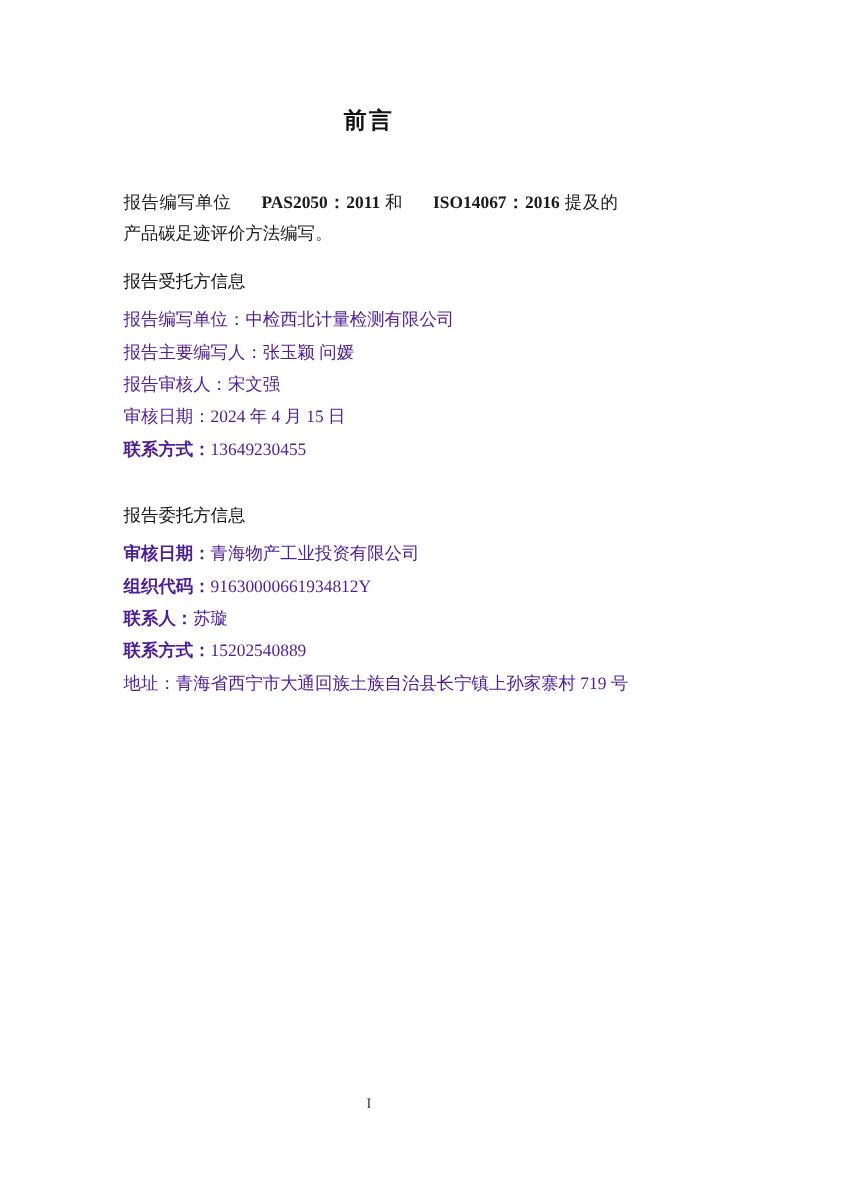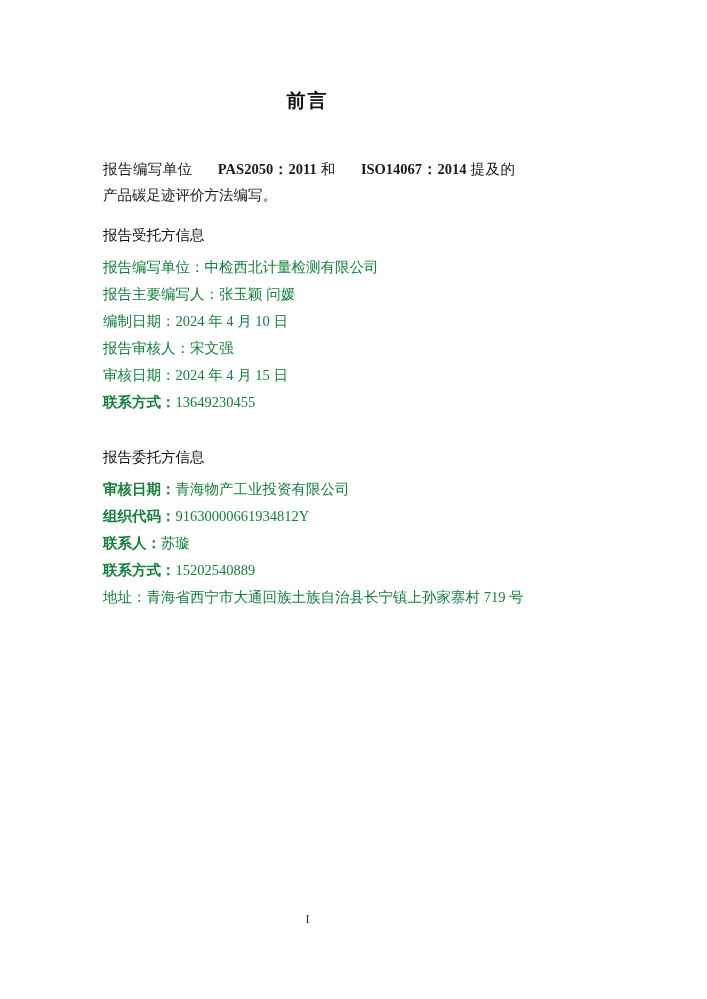--- a/index.html
+++ b/index.html
@@ -59,21 +59,21 @@
     margin-top: 28px;
   }
   .field-list {
     margin: 0;
     padding: 0;
     list-style: none;
   }
   .field-row {
     font-size: 14.5px;
     line-height: 27px;
-    color: #15803d;
+    color: #4c1d95;
     white-space: nowrap;
   }
   .field-label {
     font-weight: normal;
   }
   .field-label.bold {
     font-weight: bold;
   }
   .field-value {
     font-weight: normal;
@@ -90,28 +90,27 @@
 </style>
 </head>
 <body>
 
 <div class="page">
 
   <h1 class="doc-title">前言</h1>
 
   <div class="content">
 
-    <p class="para"><span>报告编写单位 </span><b>PAS2050：2011</b><span> 和 </span><b>ISO14067：2014</b><span> 提及的产品碳足迹评价方法编写。</span></p>
+    <p class="para"><span>报告编写单位 </span><b>PAS2050：2011</b><span> 和 </span><b>ISO14067：2016</b><span> 提及的产品碳足迹评价方法编写。</span></p>
 
     <h2 class="section-head">报告受托方信息</h2>
 
     <ul class="field-list">
       <li class="field-row"><span class="field-label">报告编写单位：</span><span class="field-value">中检西北计量检测有限公司</span></li>
       <li class="field-row"><span class="field-label">报告主要编写人：</span><span class="field-value">张玉颖  问媛</span></li>
-      <li class="field-row"><span class="field-label">编制日期：</span><span class="field-value">2024 年 4 月 10 日</span></li>
       <li class="field-row"><span class="field-label">报告审核人：</span><span class="field-value">宋文强</span></li>
       <li class="field-row"><span class="field-label">审核日期：</span><span class="field-value">2024 年 4 月 15 日</span></li>
       <li class="field-row"><span class="field-label bold">联系方式：</span><span class="field-value">13649230455</span></li>
     </ul>
 
     <h2 class="section-head spaced">报告委托方信息</h2>
 
     <ul class="field-list">
       <li class="field-row"><span class="field-label bold">审核日期：</span><span class="field-value">青海物产工业投资有限公司</span></li>
       <li class="field-row"><span class="field-label bold">组织代码：</span><span class="field-value">91630000661934812Y</span></li>

